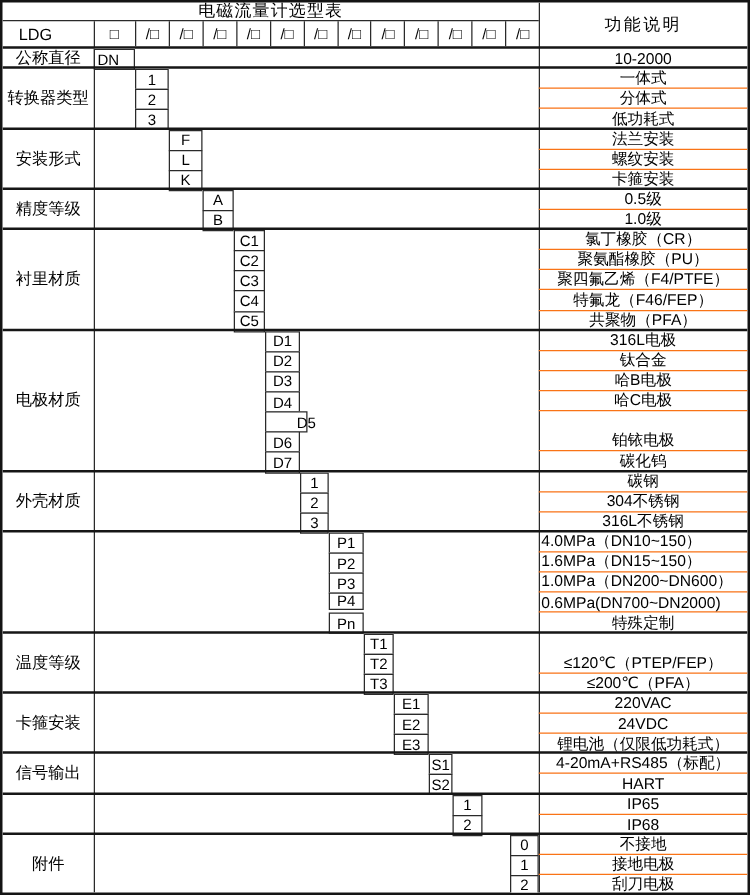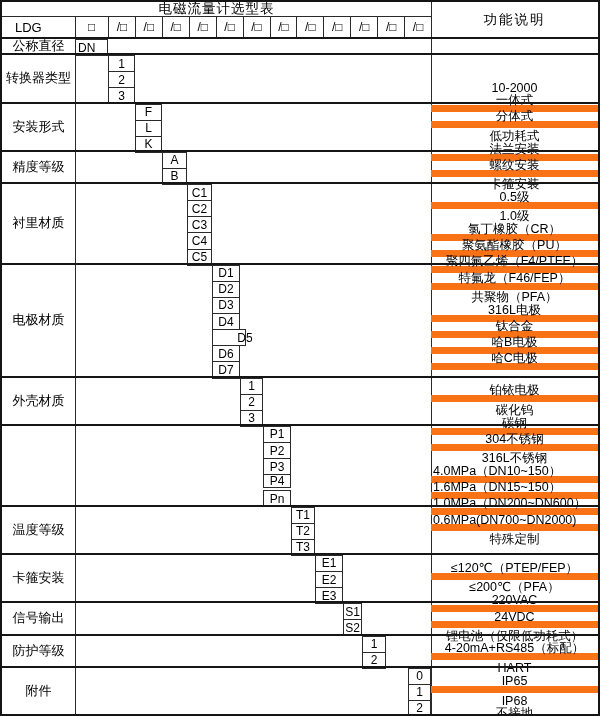--- a/index.html
+++ b/index.html
@@ -18,22 +18,22 @@
   #slots { flex:1; display:flex; }
   .slot { flex:1; border-left:1px solid #2a2a2a; display:flex; align-items:center; justify-content:center; font-size:12px; }
   .slot.first { flex:0 0 33px; border-left:none; }
   .vline { position:absolute; width:1px; background:#2a2a2a; }
   #vline-label { left:73px; top:15px; height:697px; }
   #vline-desc { left:429px; top:0; height:712px; }
   .sec { position:absolute; left:0; width:596px; border-top:2px solid #161616; }
   .lab { position:absolute; left:0; top:0; height:100%; width:73px; display:flex; align-items:center; justify-content:center; font-size:13px; }
   .code { position:absolute; border:1px solid #2a2a2a; background:#fff; display:flex; align-items:center; justify-content:center; font-size:12px; }
   .code.left { justify-content:flex-start; padding-left:2px; }
-  .desc { position:absolute; left:429px; width:167px; display:flex; align-items:center; justify-content:center; font-size:12.5px; white-space:nowrap;margin-top:41px; }
-  .desc.bb { border-bottom:7px solid #f97316; }
+  .desc { position:absolute; left:429px; width:167px; display:flex; align-items:center; justify-content:center; font-size:12.5px; white-space:nowrap; }
+  .desc.bb { border-bottom:1px solid #f97316; }
   .desc.left { justify-content:flex-start; padding-left:2px; }
 </style>
 </head>
 <body>
 
 <div id="app">
 
   <div class="cell" id="title">电磁流量计选型表</div>
   <div class="cell" id="func-header">功能说明</div>
 
@@ -157,21 +157,20 @@
       <div class="desc" style="top: 32.24px; height: 16.12px;">锂电池（仅限低功耗式）</div>
     </div>
   <div class="sec" style="top:599.2px;height:32.2px">
     <div class="lab">信号输出</div>
   <div class="code" style="left: 341px; width: 19px; top: 0px; height: 17.12px;">S1</div>
       <div class="desc bb" style="top: 0px; height: 16.12px;">4-20mA+RS485（标配）</div>
       <div class="code" style="left: 341px; width: 19px; top: 16.12px; height: 17.12px;">S2</div>
       <div class="desc" style="top: 16.12px; height: 16.12px;">HART</div>
     </div>
   <div class="sec" style="top:631.5px;height:32.2px">
-    <div class="lab">防护等级</div>
   <div class="code" style="left: 360px; width: 24px; top: 0px; height: 17.12px;">1</div>
       <div class="desc bb" style="top: 0px; height: 16.12px;">IP65</div>
       <div class="code" style="left: 360px; width: 24px; top: 16.12px; height: 17.12px;">2</div>
       <div class="desc" style="top: 16.12px; height: 16.12px;">IP68</div>
     </div>
   <div class="sec" style="top:663.7px;height:48.3px">
     <div class="lab">附件</div>
   <div class="code" style="left: 406px; width: 23px; top: 0px; height: 17.12px;">0</div>
       <div class="desc bb" style="top: 0px; height: 16.12px;">不接地</div>
       <div class="code" style="left: 406px; width: 23px; top: 16.12px; height: 17.12px;">1</div>

